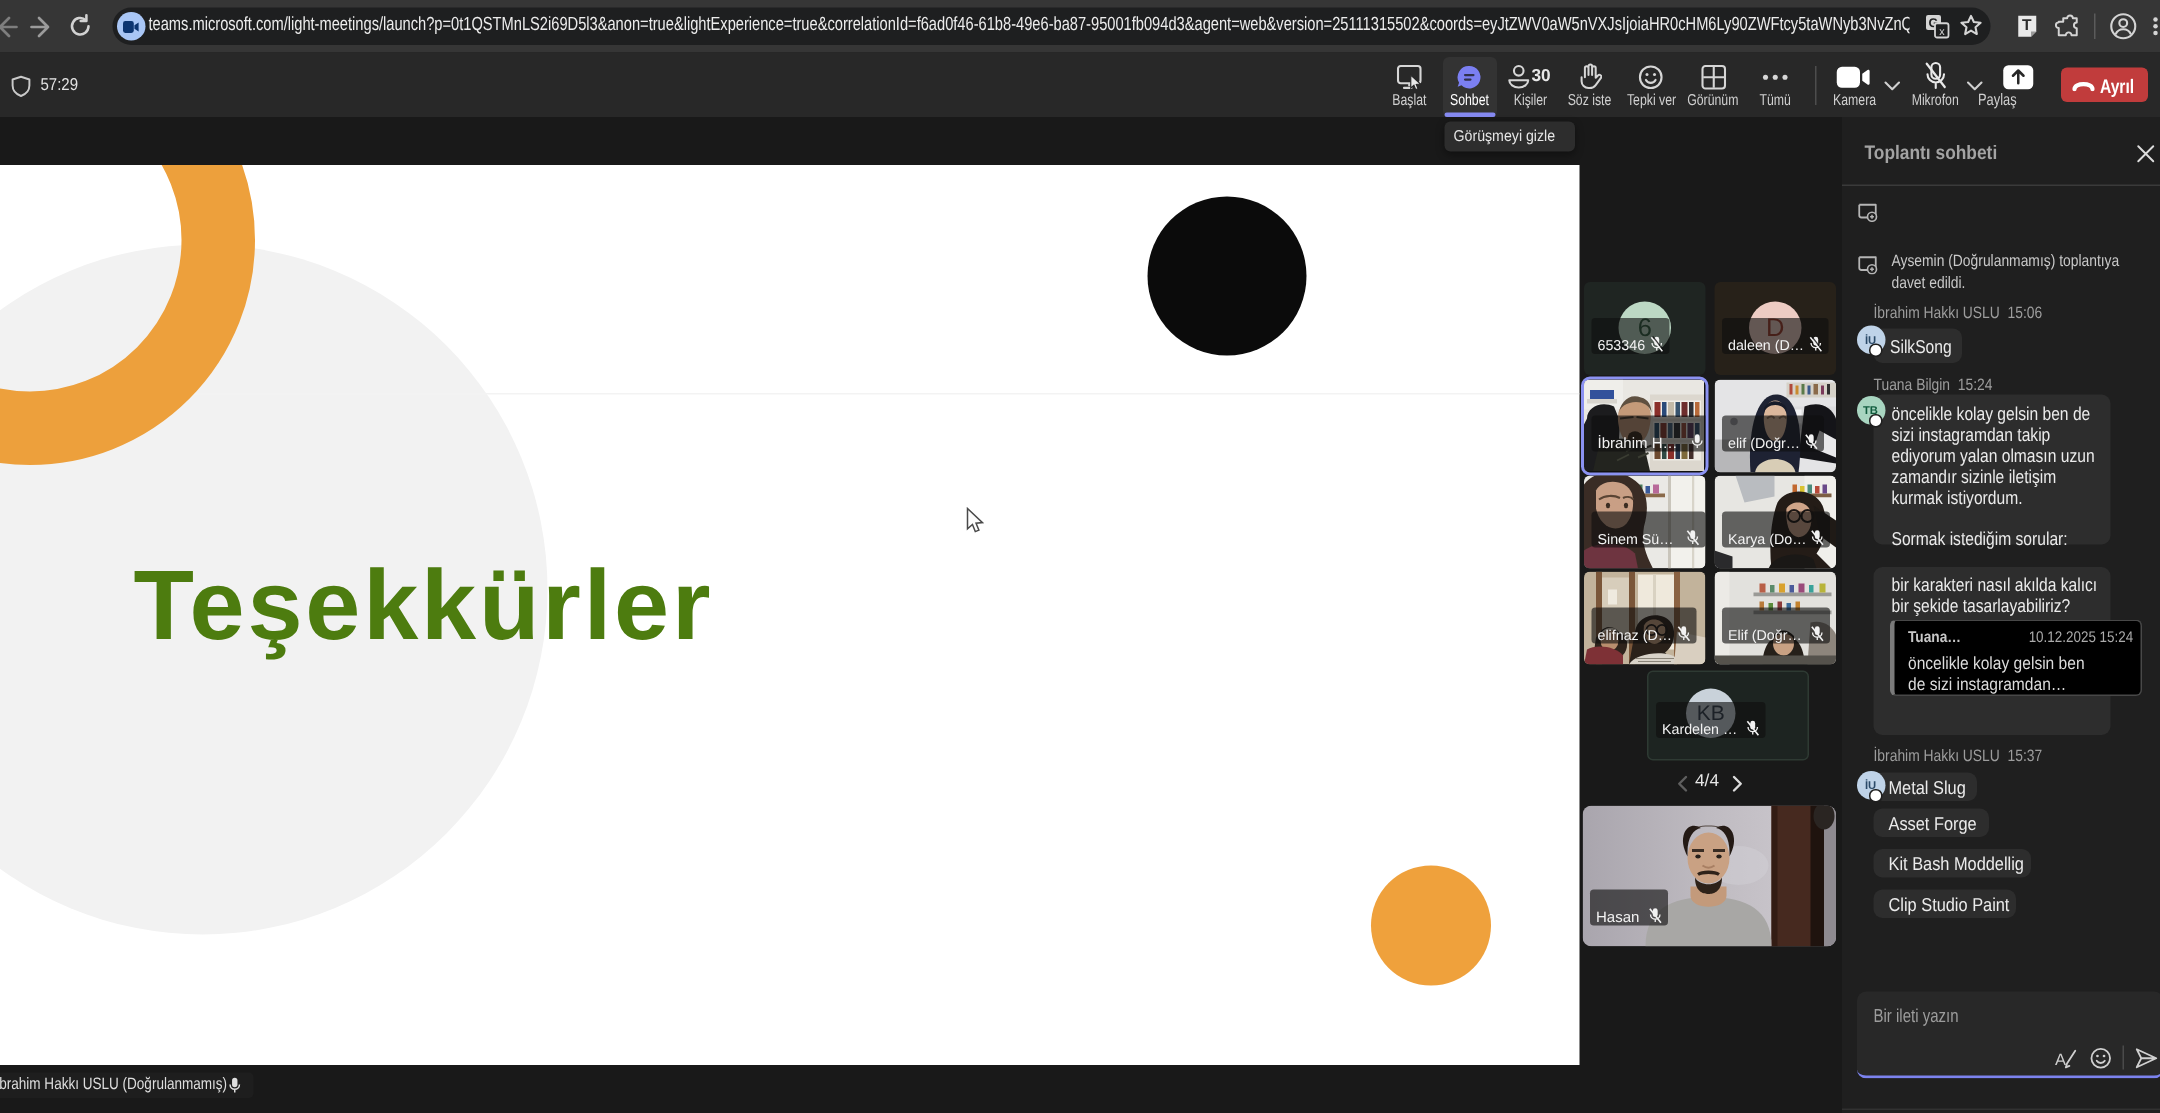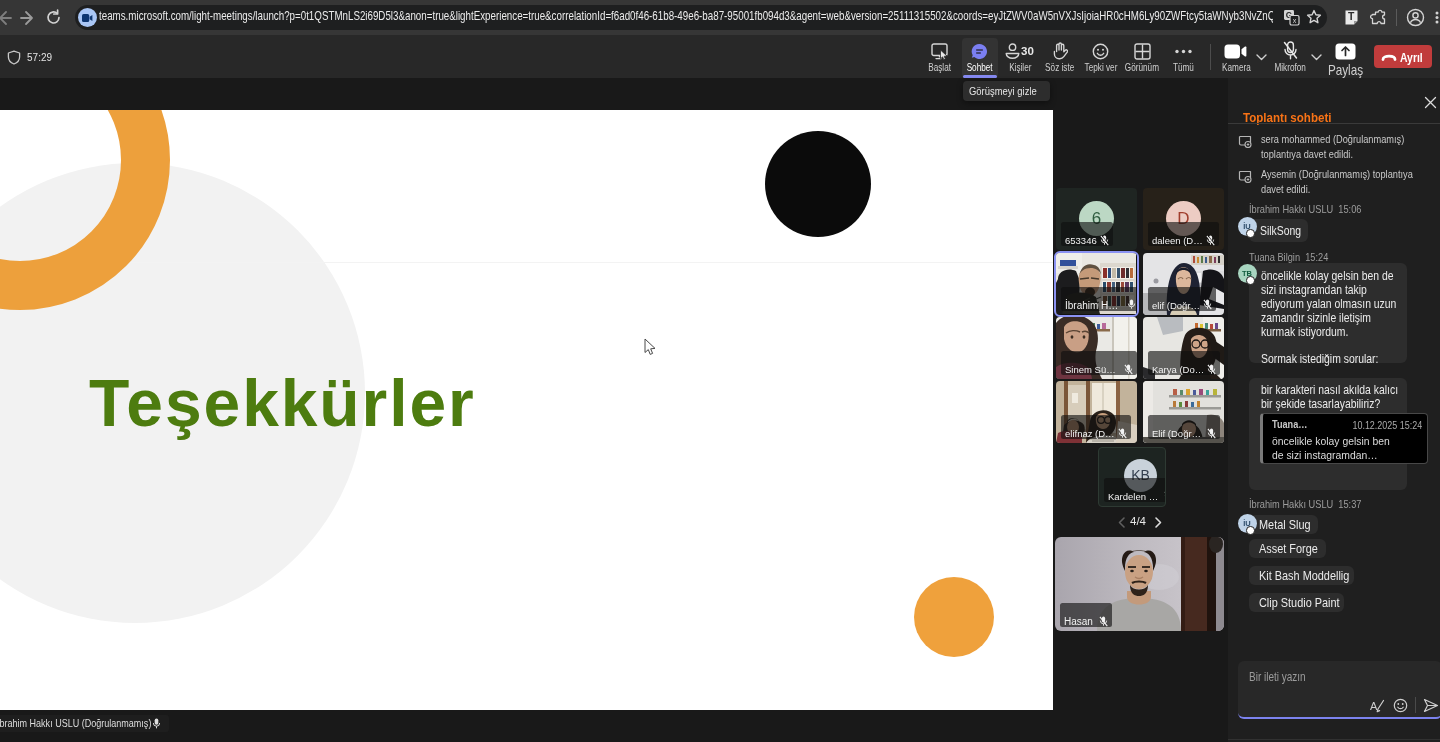--- a/index.html
+++ b/index.html
@@ -144,21 +144,21 @@
       </svg>
     <div class="abs" style="left:1259px;top:26px;width:62px;text-align:center;font-size:10.5px;color:#d0d0d0;"><span class="sxc">Mikrofon</span></div>
     <svg class="abs" style="left:1311px;top:19px" width="11" height="7" viewBox="0 0 11 7">
         <path d="M1 1 L5.5 5.5 L10 1" stroke="#d0d0d0" stroke-width="1.4" fill="none" stroke-linecap="round" stroke-linejoin="round"></path>
       </svg>
 
     <svg class="abs" style="left:1335px;top:8px" width="21" height="17" viewBox="0 0 21 17">
         <rect x="0.5" y="0.5" width="20" height="16" rx="3.5" fill="#ffffff"></rect>
         <path d="M10.5 12.5 V4.5 M7 7.5 L10.5 4 L14 7.5" stroke="#282828" stroke-width="1.7" fill="none" stroke-linecap="round" stroke-linejoin="round"></path>
       </svg>
-    <div class="abs" style="left:1315px;top:26px;width:62px;text-align:center;font-size:15px;color:#d0d0d0;"><span class="sxc">Paylaş</span></div>
+    <div class="abs" style="left:1315px;top:26px;width:62px;text-align:left;font-size:11px;color:#d0d0d0;"><span class="sxc">Paylaş</span></div>
 
     <div class="abs" style="left:1374px;top:10px;width:58px;height:23px;background:#c13c3c;border-radius:4px;"></div>
     <svg class="abs" style="left:1381px;top:18px" width="16" height="8" viewBox="0 0 16 8">
         <path d="M2 6.5 C2 2 14 2 14 6.5" stroke="#ffffff" stroke-width="2.8" fill="none" stroke-linecap="round"></path>
       </svg>
     <div class="abs" style="left:1400px;top:15px;font-size:13px;font-weight:bold;color:#ffffff;"><span class="sx" style="transform:scaleX(0.8)">Ayrıl</span></div>
   </div>
 
   <div class="abs" style="left:963px;top:81px;height:20px;padding:0 6px;background:#2d2d2d;border-radius:4px;box-shadow:0 2px 6px rgba(0,0,0,0.4);font-size:10.5px;color:#e6e6e6;line-height:20px;z-index:30;"><span class="sx" style="transform:scaleX(0.9)">Görüşmeyi gizle</span></div>
 
@@ -175,21 +175,21 @@
       </svg>
   </div>
 
   <div class="abs" style="left:-10px;top:715px;width:179px;height:17px;padding:0 7px;background:#1e1e1e;border-radius:3px;font-size:11px;color:#dedede;line-height:17px;z-index:5;" id="preslabel"><span class="sx" style="transform:scaleX(0.82)">İbrahim Hakkı USLU (Doğrulanmamış)</span><svg class="abs" style="right:8px;top:3px" width="9" height="11" viewBox="0 0 10 12">
         <rect x="3" y="0.5" width="4" height="7" rx="2" fill="#dedede"></rect>
         <path d="M1.5 5.5 a3.5 3.5 0 0 0 7 0 M5 9 v2.4" stroke="#dedede" stroke-width="1.1" fill="none"></path>
       </svg></div>
 
   <style>
     .tile { position:absolute; border-radius:4px; overflow:hidden; }
-    .nlabel { position:absolute; left:5px; bottom:4px; height:13px; background:rgba(15,15,15,0.62); border-radius:2.5px; font-size:9.5px; color:#f2f2f2; line-height:13.5px; padding:12px 4px; white-space:nowrap; }
+    .nlabel { position:absolute; left:5px; bottom:14px; height:13px; background:rgba(15,15,15,0.62); border-radius:2.5px; font-size:9.5px; color:#f2f2f2; line-height:13.5px; padding:12px 4px; white-space:nowrap; }
     .nlabel svg { vertical-align:-1.5px; margin-left:3px; }
   </style>
 
   <div class="tile" style="left:1056px;top:188px;width:81px;height:62px;background:#1f2522;">
     <div class="abs" style="left:23px;top:13px;width:35px;height:35px;border-radius:50%;background:#bcd8c4;text-align:center;font-size:17px;line-height:35px;color:#2e5c3f;">6</div>
     <div class="nlabel">653346<svg width="9" height="11" viewBox="0 0 10 12">
           <rect x="3.2" y="0.5" width="3.6" height="6.5" rx="1.8" fill="#f2f2f2"></rect>
           <path d="M1.5 5 a3.5 3.5 0 0 0 7 0 M5 8.7 v2" stroke="#f2f2f2" stroke-width="1" fill="none"></path>
           <line x1="1" y1="0.8" x2="9.2" y2="11.2" stroke="#f2f2f2" stroke-width="1.2"></line>
           <line x1="2" y1="0.2" x2="10" y2="10.4" stroke="rgba(15,15,15,0.8)" stroke-width="1"></line>
@@ -390,21 +390,21 @@
       <path d="M64 34 C72 32 78 36 81 42 L81 62 L62 62 Z" fill="#8d857c"></path>
       <rect x="0" y="56" width="81" height="6" fill="#55524c"></rect>
     </svg>
     <div class="nlabel">Elif (Doğr…&nbsp;<svg width="9" height="11" viewBox="0 0 10 12">
           <rect x="3.2" y="0.5" width="3.6" height="6.5" rx="1.8" fill="#f2f2f2"></rect>
           <path d="M1.5 5 a3.5 3.5 0 0 0 7 0 M5 8.7 v2" stroke="#f2f2f2" stroke-width="1" fill="none"></path>
           <line x1="1" y1="0.8" x2="9.2" y2="11.2" stroke="#f2f2f2" stroke-width="1.2"></line>
         </svg></div>
   </div>
 
-  <div class="tile" style="left:1098px;top:447px;width:68px;height:60px;background:#1d2421;border:1px solid #2e3a33;">
+  <div class="tile" style="left:1098px;top:447px;width:108px;height:60px;background:#1d2421;border:1px solid #2e3a33;">
     <div class="abs" style="left:25px;top:11px;width:33px;height:33px;border-radius:50%;background:#c9d2da;text-align:center;font-size:14px;line-height:33px;color:#333f4f;">KB</div>
     <div class="nlabel">Kardelen …&nbsp;<svg width="9" height="11" viewBox="0 0 10 12">
           <rect x="3.2" y="0.5" width="3.6" height="6.5" rx="1.8" fill="#f2f2f2"></rect>
           <path d="M1.5 5 a3.5 3.5 0 0 0 7 0 M5 8.7 v2" stroke="#f2f2f2" stroke-width="1" fill="none"></path>
           <line x1="1" y1="0.8" x2="9.2" y2="11.2" stroke="#f2f2f2" stroke-width="1.2"></line>
         </svg></div>
   </div>
 
   <svg class="abs" style="left:1116px;top:516px" width="12" height="13" viewBox="0 0 12 13">
       <path d="M8 2 L3.5 6.5 L8 11" stroke="#5f5f5f" stroke-width="1.6" fill="none" stroke-linecap="round" stroke-linejoin="round"></path>
@@ -452,32 +452,31 @@
 
   <div class="abs" style="left:1228px;top:78px;width:212px;height:664px;background:#1f1f1f;" id="chatpanel">
     <style>
       .sysmsg { position:absolute; left:33px; width:170px; font-size:11px; line-height:14.5px; color:#c9c9c9; }
       .calicon { position:absolute; left:10px; }
       .msgname { position:absolute; left:21px; font-size:11px; color:#9d9d9d; }
       .bub { position:absolute; left:21px; background:#2d2d2d; border-radius:6px; font-size:13px; color:#ebebeb; }
       .av { position:absolute; left:9.5px; width:19px; height:19px; border-radius:50%; text-align:center; font-size:7.5px; font-weight:bold; line-height:19px; }
       .dot { position:absolute; width:8.5px; height:8.5px; border-radius:50%; background:#ffffff; border:1.5px solid #1f1f1f; }
     </style>
-    <div class="abs" style="left:15px;top:16px;font-size:13px;font-weight:bold;color:#f97316;margin-top:16px;"><span class="sx" style="transform:scaleX(0.89)">Toplantı sohbeti</span></div>
+    <div class="abs" style="left:15px;top:16px;font-size:13px;font-weight:bold;color:#a3a3a3;"><span class="sx" style="transform:scaleX(0.89)">Toplantı sohbeti</span></div>
     <svg class="abs" style="left:1428px;top:96px;left:196px;top:18px" width="13" height="13" viewBox="0 0 13 13">
         <path d="M1.5 1.5 L11.5 11.5 M11.5 1.5 L1.5 11.5" stroke="#dcdcdc" stroke-width="1.3" stroke-linecap="round"></path>
       </svg>
     <div class="abs" style="left:0;top:45px;width:212px;height:1px;background:#3a3a3a;"></div>
 
     <svg class="calicon" style="top:57px" width="14" height="13" viewBox="0 0 14 13">
         <path d="M1.5 1.5 h11 v7 M1.5 1.5 v7 a1.5 1.5 0 0 0 1.5 1.5 h4" stroke="#b5b5b5" stroke-width="1.2" fill="none" stroke-linejoin="round"></path>
         <circle cx="10" cy="9.5" r="3" fill="#1f1f1f" stroke="#b5b5b5" stroke-width="1.1"></circle>
         <path d="M10 8.2 v2.6 M8.7 9.5 h2.6" stroke="#b5b5b5" stroke-width="1"></path>
       </svg>
-    <div class="sysmsg" style="top:54px"><span class="sx">sera mohammed (Doğrulanmamış)<br>toplantıya davet edildi.</span></div>
     <svg class="calicon" style="top:92px" width="14" height="13" viewBox="0 0 14 13">
         <path d="M1.5 1.5 h11 v7 M1.5 1.5 v7 a1.5 1.5 0 0 0 1.5 1.5 h4" stroke="#b5b5b5" stroke-width="1.2" fill="none" stroke-linejoin="round"></path>
         <circle cx="10" cy="9.5" r="3" fill="#1f1f1f" stroke="#b5b5b5" stroke-width="1.1"></circle>
         <path d="M10 8.2 v2.6 M8.7 9.5 h2.6" stroke="#b5b5b5" stroke-width="1"></path>
       </svg>
     <div class="sysmsg" style="top:89px"><span class="sx">Aysemin (Doğrulanmamış) toplantıya<br>davet edildi.</span></div>
 
     <div class="msgname" style="top:125px"><span class="sx">İbrahim Hakkı USLU&nbsp;&nbsp;15:06</span></div>
     <div class="bub" style="top:141px;width:59px;height:23px;line-height:23px;padding-left:11px;"><span class="sx" style="font-size:12.4px">SilkSong</span></div>
     <div class="av" style="top:139px;background:#bfd3e8;color:#2b4a68;">İU</div>

